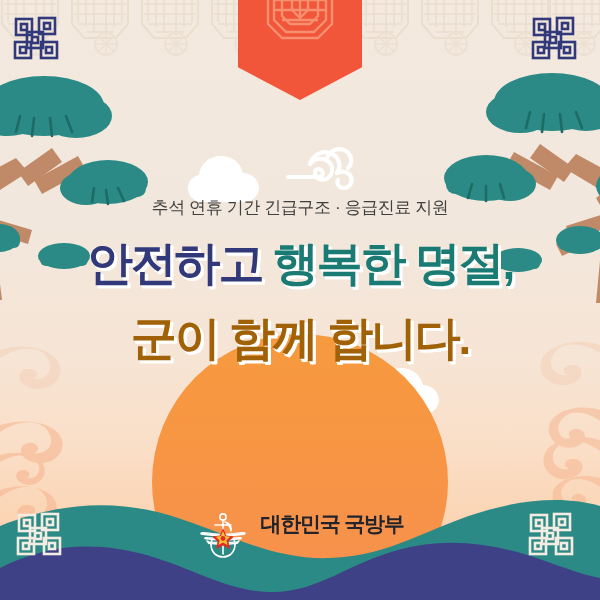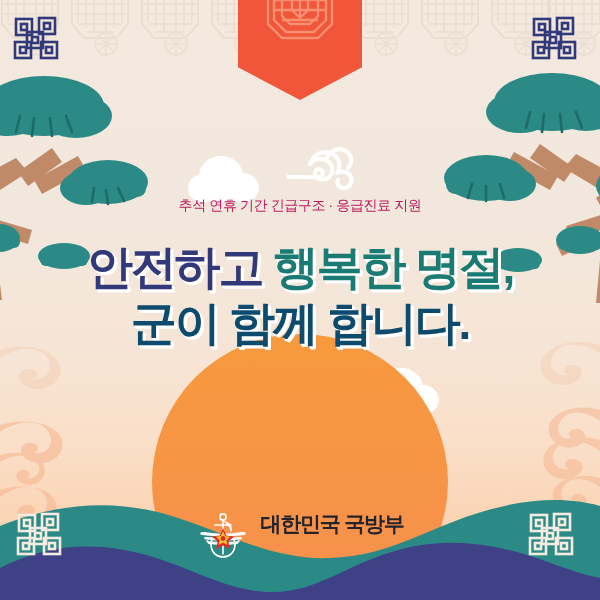--- a/index.html
+++ b/index.html
@@ -75,49 +75,49 @@
 
   
   .waves{position:absolute; left:0; bottom:0; width:600px; height:160px; z-index:5;}
 
   
   .copy{
     position:absolute; left:0; top:196px; width:600px;
     text-align:center; z-index:8;
   }
   .subtitle{
-    font-size:14px;
+    font-size:17px;
     letter-spacing:-0.4px;
-    color:#be185d;
+    color:#404040;
     font-weight:500;
     line-height:1.4;
   }
   .headline{
-    margin-top:24px;
+    margin-top:16px;
     font-size:46px;
     font-weight:900;
     letter-spacing:-2.2px;
     line-height:1.19;
     white-space:nowrap;
   }
   .l1 .nv{
     color:#31397a;
     text-shadow:
       2px 2px 0 #fff, 3px 3px 0 #fff, 1px 1px 0 #fff,
       2px 3px 0 #fff, 3px 2px 0 #fff;
   }
   .l1 .tl2{
     color:#197b73;
     text-shadow:
       2px 2px 0 #fff, 3px 3px 0 #fff, 1px 1px 0 #fff,
       2px 3px 0 #fff, 3px 2px 0 #fff;
   }
   .l2{
-    margin-top:2px;
-    color:#0c4a6e;
+    margin-top:20px;
+    color:#a16207;
     text-shadow:
       2px 2px 0 #fff, 3px 3px 0 #fff, 1px 1px 0 #fff,
       2px 3px 0 #fff, 3px 2px 0 #fff;
   }
 
   
   .logo-row{
     position:absolute;
     left:0; bottom:36px; width:600px;
     display:flex; align-items:flex-start; justify-content:center;

